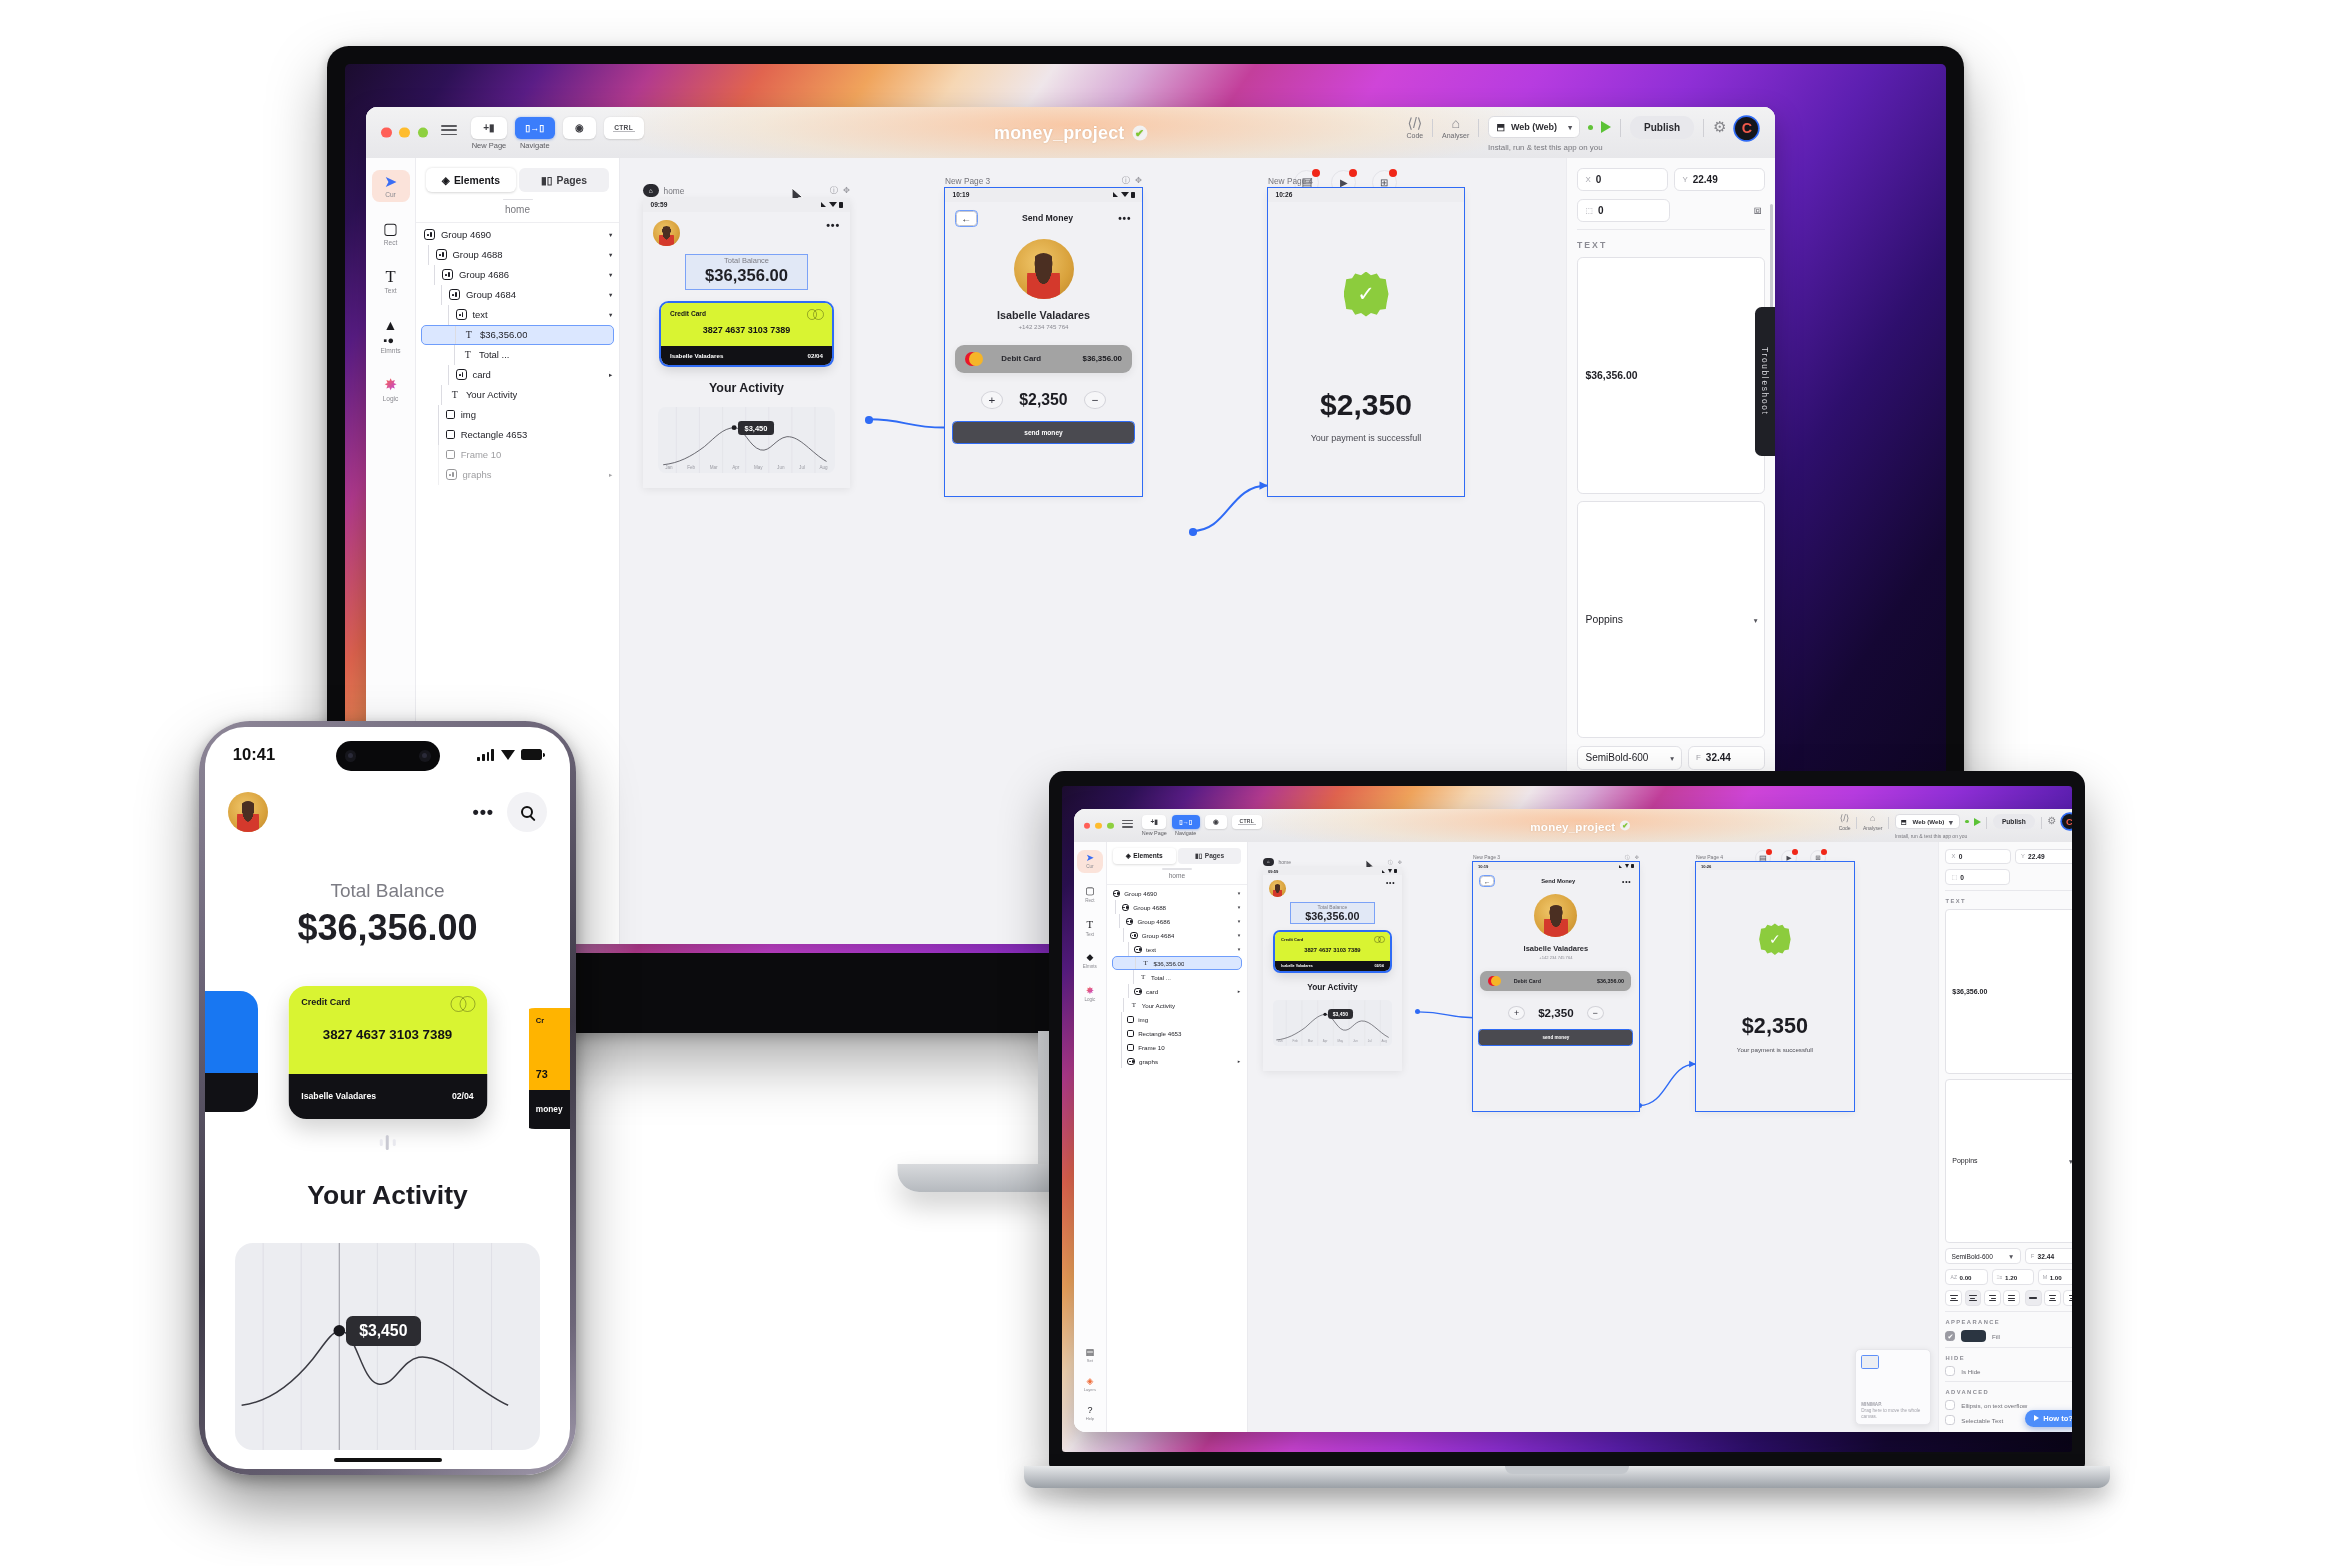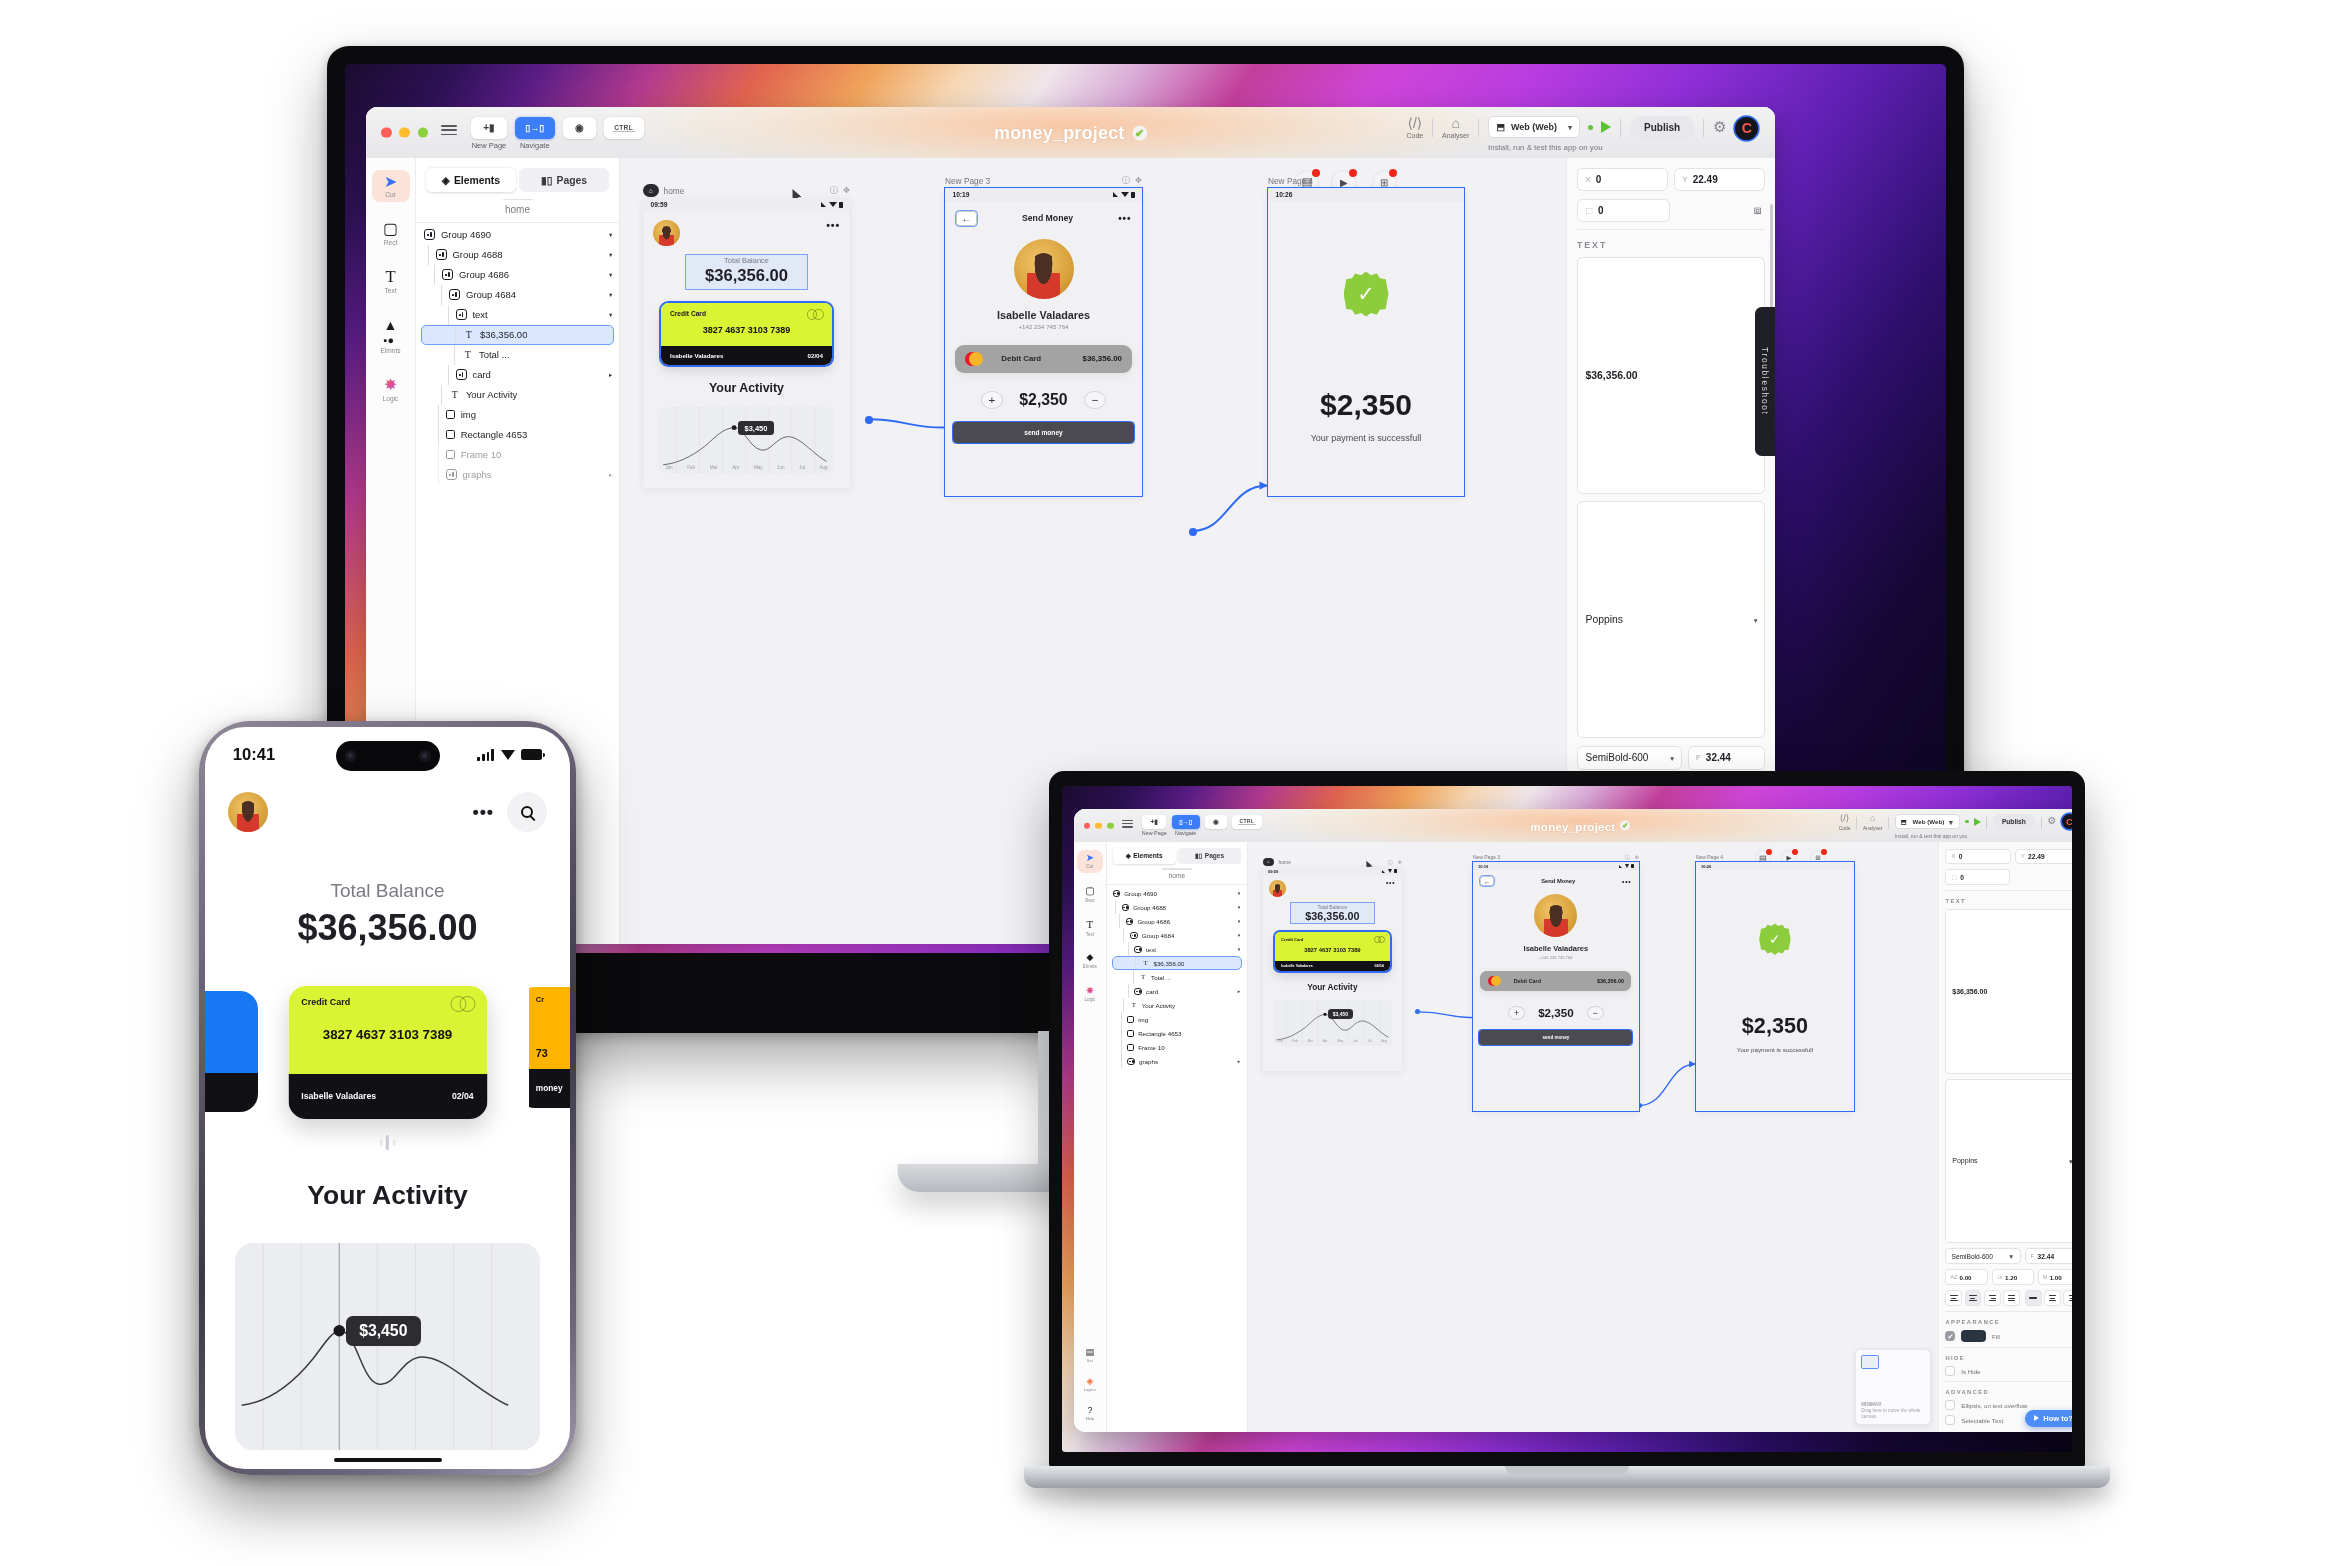--- a/index.html
+++ b/index.html
@@ -1473,21 +1473,21 @@
         <div class="bal-amount" style="font-size:36px;margin-top:5px;">$36,356.00</div>
       </div>
 
       <div class="ip-card-stack" style="top:259px;height:133px;">
         <div class="ipcard" style="left:-43px;top:5px;width:96px;height:121px;">
           <div style="background:#1877f2;height:68%;"></div>
           <div style="background:#111115;height:32%;color:#fff;font-size:8.3px;font-weight:700;display:flex;align-items:center;padding-left:6.6px;">
             
           </div>
         </div>
-        <div class="ipcard" style="right:-43px;top:1px;width:96px;height:121px;padding-left:12px;">
+        <div class="ipcard" style="right:-43px;top:22px;width:96px;height:121px;padding-left:12px;">
           <div style="background:#ffb400;height:68%;position:relative;">
             <span style="position:absolute;left:6.6px;top:8.3px;font-size:7.5px;font-weight:700;color:#16161a;">Cr</span>
             <span style="position:absolute;left:6.6px;bottom:10px;font-size:10.8px;font-weight:700;color:#111;">73</span>
           </div>
           <div style="background:#111115;height:32%;color:#fff;font-size:8.3px;font-weight:700;display:flex;align-items:center;padding-left:6.6px;">
             <span>money</span>
           </div>
         </div>
         <div class="ipcard" style="left:50%;transform:translateX(-50%);top:0;width:199px;height:133px;box-shadow:0 10px 23px rgba(0,0,0,.18);">
           <div style="background:#d9f432;height:66%;position:relative;padding:11.6px 13.3px;">

